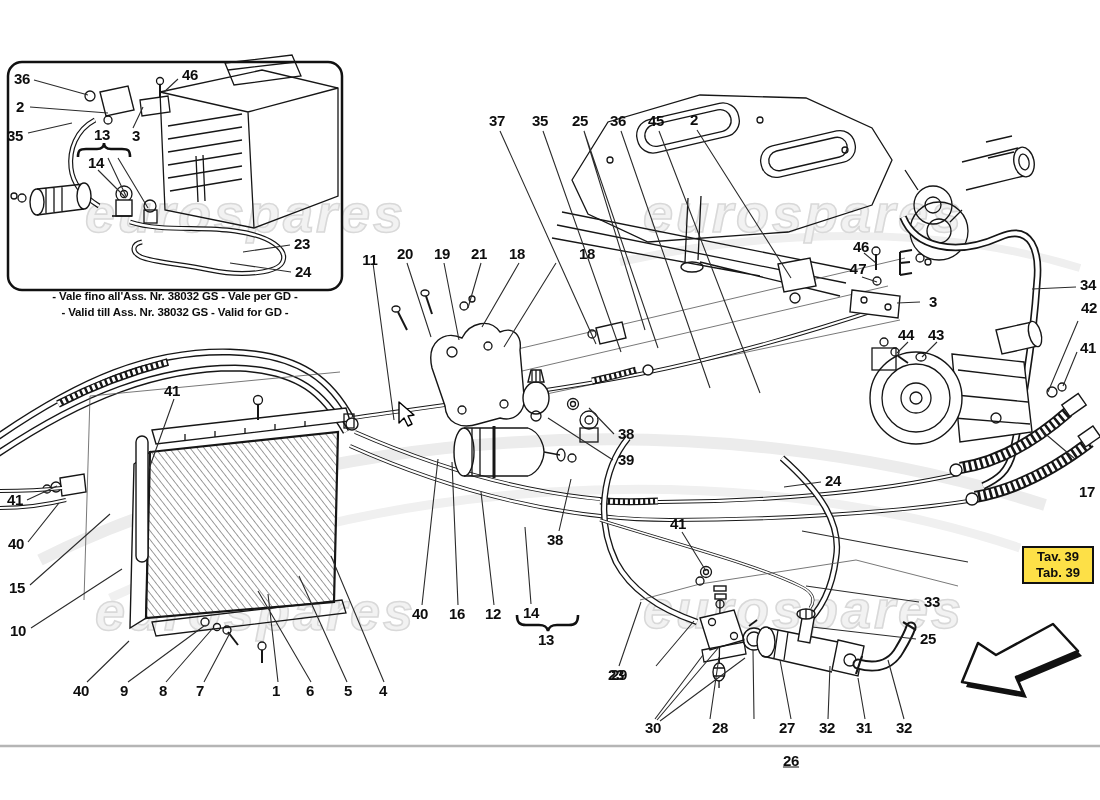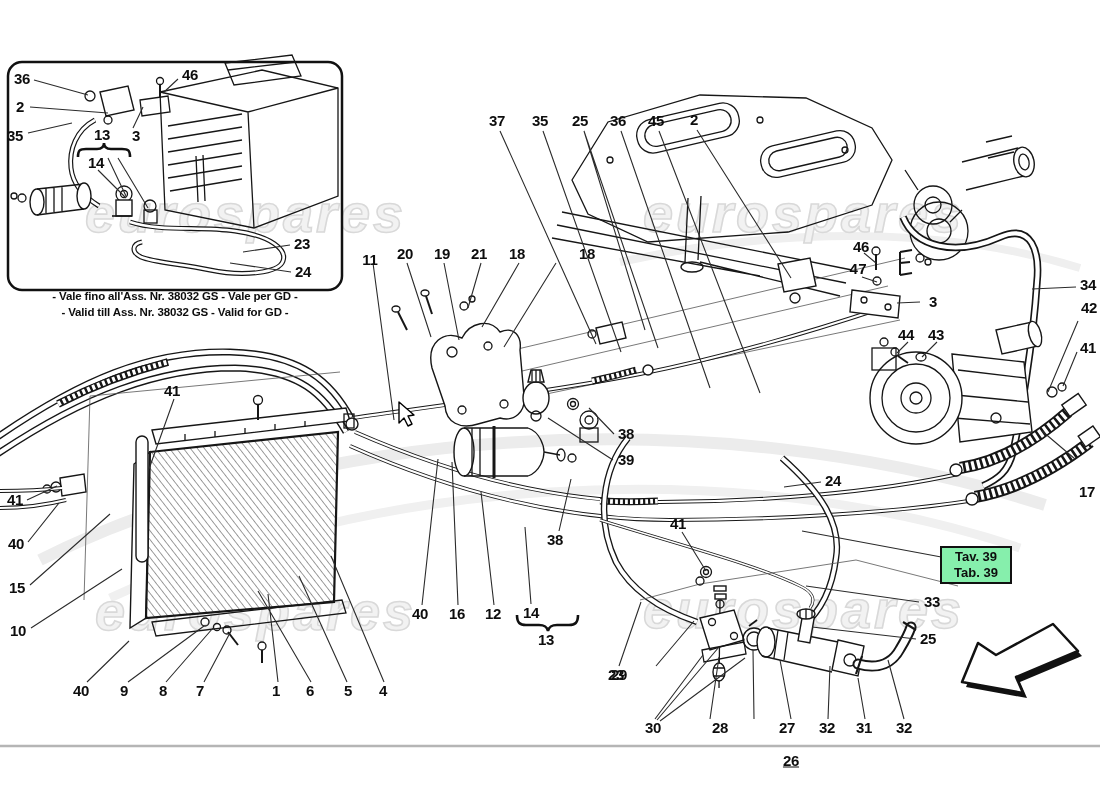--- a/index.html
+++ b/index.html
@@ -9,22 +9,22 @@
   .s1{fill:none;stroke:#161616;stroke-width:1.3;}
   .sf{fill:#fff;stroke:#161616;stroke-width:1.4;}
   .ld{stroke:#2b2b2b;stroke-width:1.1;fill:none;}
   .thin{stroke:#555;stroke-width:.8;fill:none;}
   .wm{font-style:italic;font-weight:bold;font-size:54px;letter-spacing:3px;
       fill:#f2f2f2;stroke:#d9d9d9;stroke-width:1.6;}
   .callout{position:absolute;transform:translate(-50%,-50%);font-weight:bold;font-size:15px;
            color:#0d0d0d;letter-spacing:-.3px;white-space:nowrap;}
   .caption{position:absolute;left:12px;top:288px;width:326px;text-align:center;font-size:11.5px;
            font-weight:bold;color:#0d0d0d;line-height:1.4;letter-spacing:-.15px;}
-  .tavbox{position:absolute;left:940px;top:546px;width:68px;height:34px;border:2.5px solid #111;
-          background:#86efac;display:flex;flex-direction:column;align-items:center;justify-content:center;
+  .tavbox{position:absolute;left:1022px;top:546px;width:68px;height:34px;border:2.5px solid #111;
+          background:#fde047;display:flex;flex-direction:column;align-items:center;justify-content:center;
           font-size:13px;font-weight:bold;line-height:1.25;color:#0d0d0d;}
   #cursor{position:absolute;width:17px;height:26px;}
 </style>
 </head>
 <body>
 
 <div class="stage">
 
 <svg class="art" width="1100" height="800" viewBox="0 0 1100 800">
   <defs>

